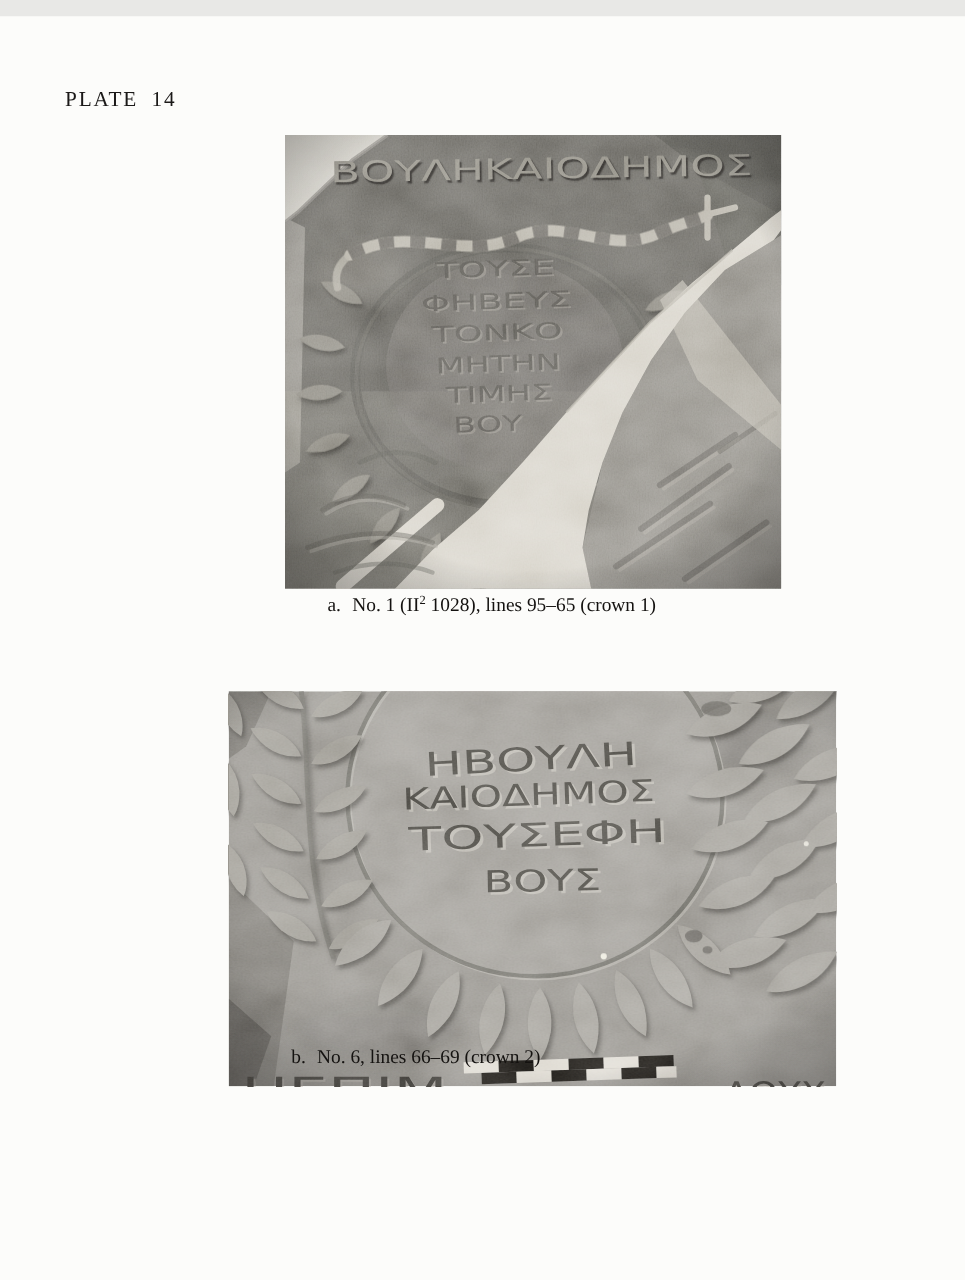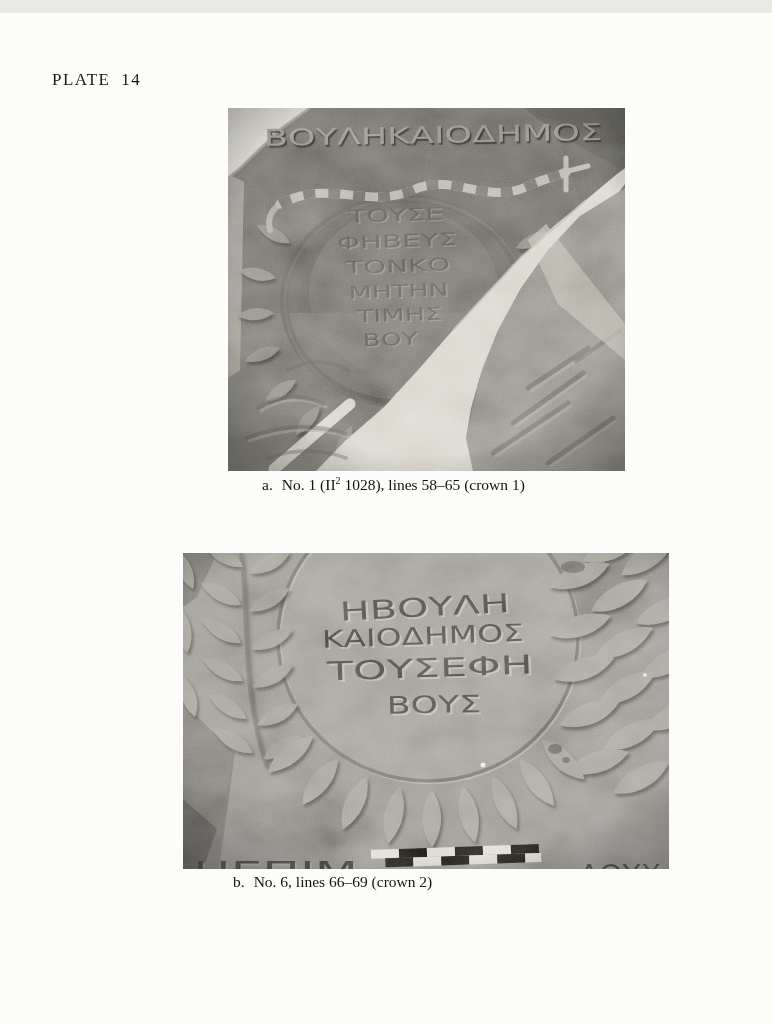--- a/index.html
+++ b/index.html
@@ -6,21 +6,21 @@
   .page{position:relative;width:772px;height:1024px;background:#fcfcfa;margin:13px auto;
         font-family:"Liberation Serif",serif;overflow:hidden;}
   .plate-heading{position:absolute;left:52px;top:57px;font-size:17px;color:#1b1918;
         letter-spacing:1.5px;word-spacing:5px;}
   .fig{position:absolute;margin:0;padding:0;}
   .fig svg{display:block;}
   .fig-a{left:228px;top:95px;width:397px;height:363px;}
   .fig-b{left:183px;top:540px;width:486px;height:316px;}
   .caption{position:absolute;font-size:15.5px;color:#141210;white-space:nowrap;}
   .caption-a{left:262px;top:463px;}
-  .caption-b{left:233px;top:860px;}
+  .caption-b{left:233px;top:824px;}
   .cap-label{margin-right:9px;}
   .caption sup{font-size:10px;line-height:0;}
   
   .greek{font-family:"DejaVu Sans",sans-serif;}
   .a-top{fill:#8e8b81;text-shadow:1px 2px 1px rgba(28,26,23,.85);}
   .a-line{fill:#57554f;text-shadow:1px 1.5px 0 rgba(172,168,158,.5);opacity:.9;}
   .b-line{fill:#47453f;text-shadow:1.5px 2px 0 rgba(198,194,185,.7);}
   .b-partial{fill:#2f2d29;text-shadow:1px 2px 0 rgba(188,184,175,.6);opacity:.85;}
   .fx-blotch{mix-blend-mode:soft-light;opacity:.65;}
   .fx-grain{mix-blend-mode:soft-light;opacity:.38;}
@@ -161,21 +161,21 @@
         </g>
       </g>
 
       <rect class="fx-blotch" width="397" height="363" filter="url(#blotch)"></rect>
       <rect class="fx-grain" width="397" height="363" filter="url(#grain)"></rect>
       <rect width="397" height="363" fill="url(#vigA)"></rect>
     </svg>
   </figure>
 
   <div class="caption caption-a">
-    <span class="cap-label">a.</span><span>No. 1 (II</span><sup>2</sup><span> 1028), lines 58–65 (crown 1)</span>
+    <span class="cap-label">a.</span><span>No. 1 (II</span><sup>2</sup><span> 1028), lines 95–65 (crown 1)</span>
   </div>
 
   <figure class="fig fig-b">
     <svg viewBox="0 0 486 316" width="486" height="316">
       <defs>
         <radialGradient id="vigB" cx="50%" cy="42%" r="78%">
           <stop offset="0%" stop-color="rgba(0,0,0,0)"></stop>
           <stop offset="70%" stop-color="rgba(0,0,0,0)"></stop>
           <stop offset="100%" stop-color="rgba(18,16,14,.33)"></stop>
         </radialGradient>

